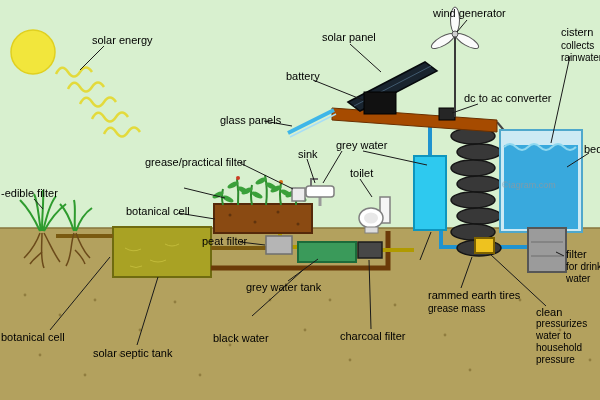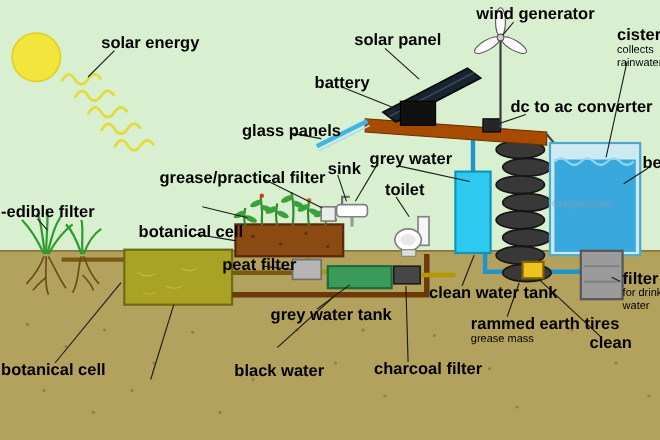--- a/index.html
+++ b/index.html
@@ -2,21 +2,21 @@
 <html><head>
 <meta charset="utf-8">
 <style>
   html,body{margin:0;padding:0;background:#fff;}
   .stage{
     position:relative;width:600px;height:400px;overflow:hidden;
     background:#d8f0cf;font-family:"Liberation Sans",sans-serif;
   }
   .stage svg{position:absolute;left:0;top:0;}
   .lbl{
-    position:absolute;font-size:15px;line-height:12px;font-weight:bold;
+    position:absolute;font-size:11px;line-height:12px;font-weight:normal;
     color:#000;white-space:nowrap;
   }
   .sub{
     position:absolute;font-size:10px;line-height:12px;font-weight:normal;
     color:#000;white-space:normal;
   }
   .wm{
     position:absolute;font-size:9px;color:#7e9cab;font-weight:normal;
     white-space:nowrap;
   }
@@ -267,26 +267,27 @@
   <div class="sub" style="left:561px;top:40px;width:42px">collects rainwater</div>
   <div class="lbl" style="left:464px;top:92px">dc to ac converter</div>
   <div class="lbl" style="left:220px;top:114px">glass panels</div>
   <div class="lbl" style="left:145px;top:156px">grease/practical filter</div>
   <div class="lbl" style="left:298px;top:148px">sink</div>
   <div class="lbl" style="left:336px;top:139px">grey water</div>
   <div class="lbl" style="left:350px;top:167px">toilet</div>
   <div class="lbl" style="left:126px;top:205px">botanical cell</div>
   <div class="lbl" style="left:1px;top:187px">-edible filter</div>
   <div class="lbl" style="left:202px;top:235px">peat filter</div>
-  <div class="lbl" style="left:390px;top:261px">clean water tank</div>
   <div class="lbl" style="left:246px;top:281px">grey water tank</div>
   <div class="lbl" style="left:213px;top:332px">black water</div>
   <div class="lbl" style="left:340px;top:330px">charcoal filter</div>
   <div class="lbl" style="left:428px;top:289px">rammed earth tires</div>
   <div class="sub" style="left:428px;top:303px">grease mass</div>
   <div class="lbl" style="left:1px;top:331px">botanical cell</div>
+  <div class="lbl" style="left:93px;top:347px">solar septic tank</div>
   <div class="lbl" style="left:566px;top:248px">filter</div>
   <div class="sub" style="left:566px;top:261px;width:60px">for drinking water</div>
   <div class="lbl" style="left:536px;top:306px">clean</div>
+  <div class="sub" style="left:536px;top:318px;width:60px">pressurizes water to household pressure</div>
   <div class="lbl" style="left:584px;top:143px">bed</div>
   <div class="wm" style="left:502px;top:180px">©iagram.com</div>
 
 </div>
 
 </body></html>

